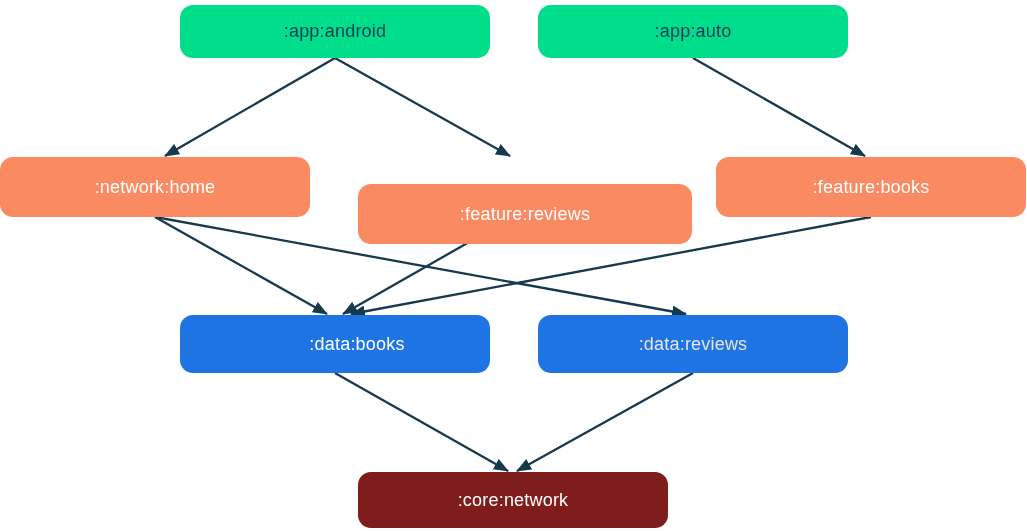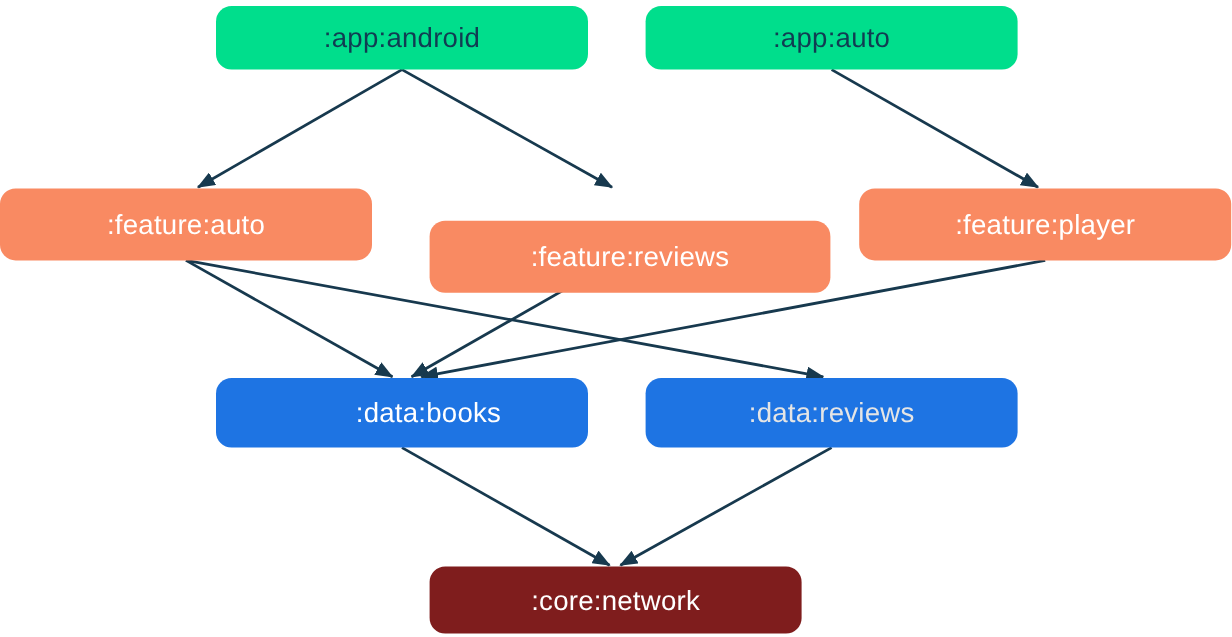--- a/index.html
+++ b/index.html
@@ -22,21 +22,21 @@
     width: 1027px;
     height: 531px;
     pointer-events: none;
   }
   .node {
     position: absolute;
     display: flex;
     align-items: center;
     justify-content: center;
     border-radius: 13px;
-    font-size: 23px;
+    font-size: 18px;
     font-weight: 400;
     letter-spacing: 0.2px;
     box-sizing: border-box;
   }
   .node-label {
     white-space: nowrap;
   }
 </style>
 </head>
 <body>
@@ -59,27 +59,27 @@
       <line x1="693" y1="373" x2="517" y2="471" stroke="#17394e" stroke-width="2.3" marker-end="url(#arrowhead)"></line>
     </svg>
   <div id="nodes-layer">
       <div class="node" style="left: 180px; top: 5px; width: 310px; height: 53px; background: rgb(0, 222, 140); color: rgb(17, 60, 82);">
         <span class="node-label">:app:android</span>
       </div>
       <div class="node" style="left: 538px; top: 5px; width: 310px; height: 53px; background: rgb(0, 222, 140); color: rgb(17, 60, 82);">
         <span class="node-label">:app:auto</span>
       </div>
       <div class="node" style="left: 0px; top: 157px; width: 310px; height: 60px; background: rgb(249, 138, 98); color: rgb(255, 255, 255);">
-        <span class="node-label">:feature:auto</span>
+        <span class="node-label">:network:home</span>
       </div>
       <div class="node" style="left: 358px; top: 157px; width: 334px; height: 60px; background: rgb(249, 138, 98); color: rgb(255, 255, 255); margin-top: 27px;">
         <span class="node-label">:feature:reviews</span>
       </div>
       <div class="node" style="left: 716px; top: 157px; width: 310px; height: 60px; background: rgb(249, 138, 98); color: rgb(255, 255, 255);">
-        <span class="node-label">:feature:player</span>
+        <span class="node-label">:feature:books</span>
       </div>
       <div class="node" style="left: 180px; top: 315px; width: 310px; height: 58px; background: rgb(30, 116, 227); color: rgb(255, 255, 255); padding-left: 44px;">
         <span class="node-label">:data:books</span>
       </div>
       <div class="node" style="left: 538px; top: 315px; width: 310px; height: 58px; background: rgb(30, 116, 227); color: #e5e5e5;">
         <span class="node-label">:data:reviews</span>
       </div>
       <div class="node" style="left: 358px; top: 472px; width: 310px; height: 56px; background: #7f1d1d; color: rgb(255, 255, 255);">
         <span class="node-label">:core:network</span>
       </div>

